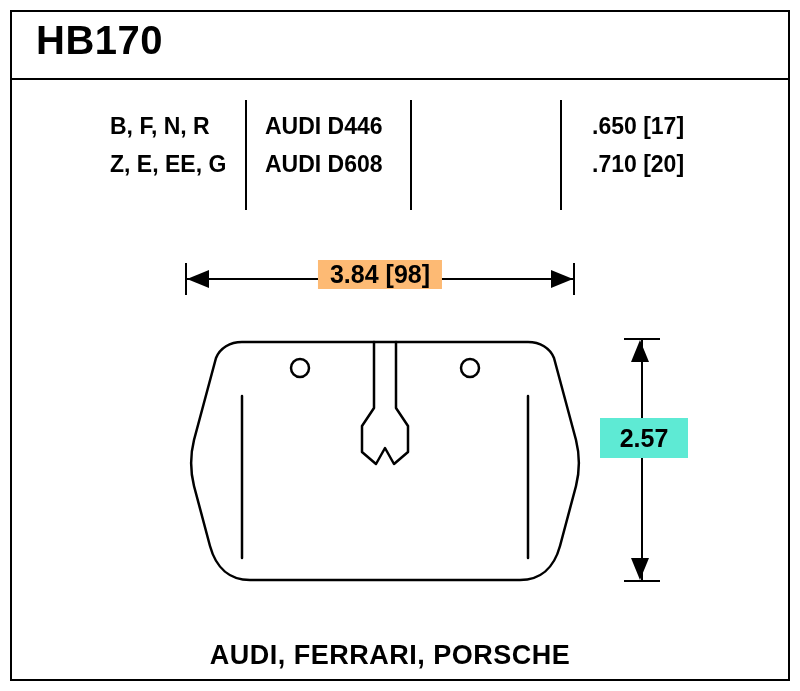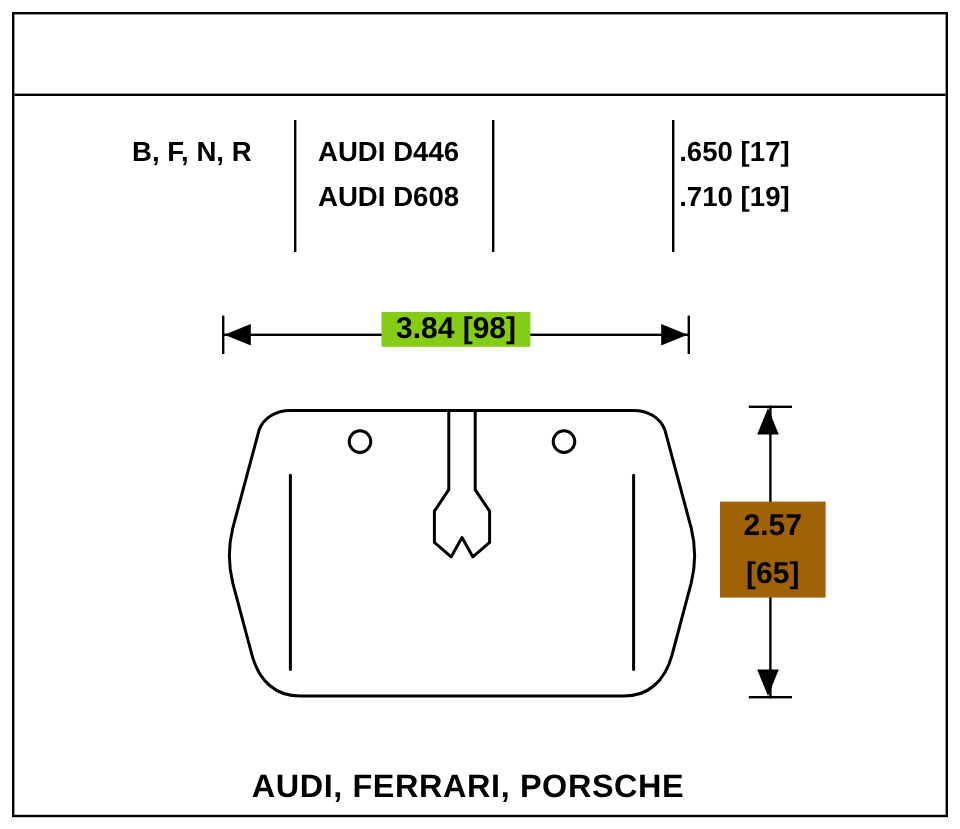--- a/index.html
+++ b/index.html
@@ -57,21 +57,21 @@
   }
   .spec-col {
     position: absolute;
     font-size: 23px;
     line-height: 38px;
     font-weight: bold;
     white-space: nowrap;
   }
   .col-compounds { left: 10px; top: 7px; }
   .col-fmsi { left: 165px; top: 7px; }
-  .col-thickness { left: 466px; top: 7px; }
+  .col-thickness { left: 492px; top: 7px; }
   .vrule {
     position: absolute;
     width: 2px;
     background: #000000;
     top: 0;
     height: 110px;
   }
   .vrule-1 { left: 145px; }
   .vrule-2 { left: 310px; }
   .vrule-3 { left: 460px; }
@@ -99,21 +99,21 @@
     height: 32px;
     background: #000000;
   }
   .dim-h .tick-l { left: 0; }
   .dim-h .tick-r { right: 0; }
   .dim-h .label {
     position: absolute;
     left: 50%;
     transform: translateX(-50%);
     top: 2px;
-    background: #84cc16;
+    background: #fdba74;
     padding: 0 12px;
     font-size: 25px;
     font-weight: bold;
     white-space: nowrap;
   }
   .arrow-left, .arrow-right {
     position: absolute;
     top: 12px;
     width: 0;
     height: 0;
@@ -160,21 +160,21 @@
   .arrow-down { bottom: 2px; border-top: 22px solid #000000; }
   .dim-v-label {
     position: absolute;
     left: 600px;
     top: 418px;
     width: 88px;
     text-align: center;
     font-size: 25px;
     font-weight: bold;
     line-height: 40px;
-    background: #a16207;
+    background: #5eead4;
   }
 
   
   .pad-wrap {
     position: absolute;
     left: 180px;
     top: 330px;
     width: 410px;
     height: 262px;
   }
@@ -192,40 +192,42 @@
     letter-spacing: 0.5px;
   }
 </style>
 </head>
 <body>
 
 <div id="sheet">
 
   <div class="frame"></div>
 
+  <div class="part-number">HB170</div>
 
   <div class="hr-top"></div>
 
   <div class="spec">
     <div class="vrule vrule-1"></div>
     <div class="vrule vrule-2"></div>
     <div class="vrule vrule-3"></div>
 
     <div class="spec-col col-compounds">
       <div>B, F, N, R</div>
+      <div>Z, E, EE, G</div>
     </div>
 
     <div class="spec-col col-fmsi">
       <div>AUDI  D446</div>
       <div>AUDI  D608</div>
     </div>
 
     <div class="spec-col col-thickness">
       <div>.650  [17]</div>
-      <div>.710  [19]</div>
+      <div>.710  [20]</div>
     </div>
   </div>
 
   <div class="dim-h">
     <div class="line"></div>
     <div class="tick tick-l"></div>
     <div class="tick tick-r"></div>
     <div class="arrow-left"></div>
     <div class="arrow-right"></div>
     <div class="label">3.84  [98]</div>
@@ -234,21 +236,20 @@
   <div class="dim-v">
     <div class="line"></div>
     <div class="tick tick-t"></div>
     <div class="tick tick-b"></div>
     <div class="arrow-up"></div>
     <div class="arrow-down"></div>
   </div>
 
   <div class="dim-v-label">
     <div>2.57</div>
-    <div>[65]</div>
   </div>
 
   <div class="pad-wrap">
     <svg width="410" height="262" viewBox="0 0 410 262" xmlns="http://www.w3.org/2000/svg">
       <g fill="none" stroke="#000000" stroke-width="2.5" stroke-linejoin="round" stroke-linecap="round">
 
         <path d="M 36 28
                  C 40 18, 50 12, 62 12
                  L 348 12
                  C 360 12, 370 18, 374 28

